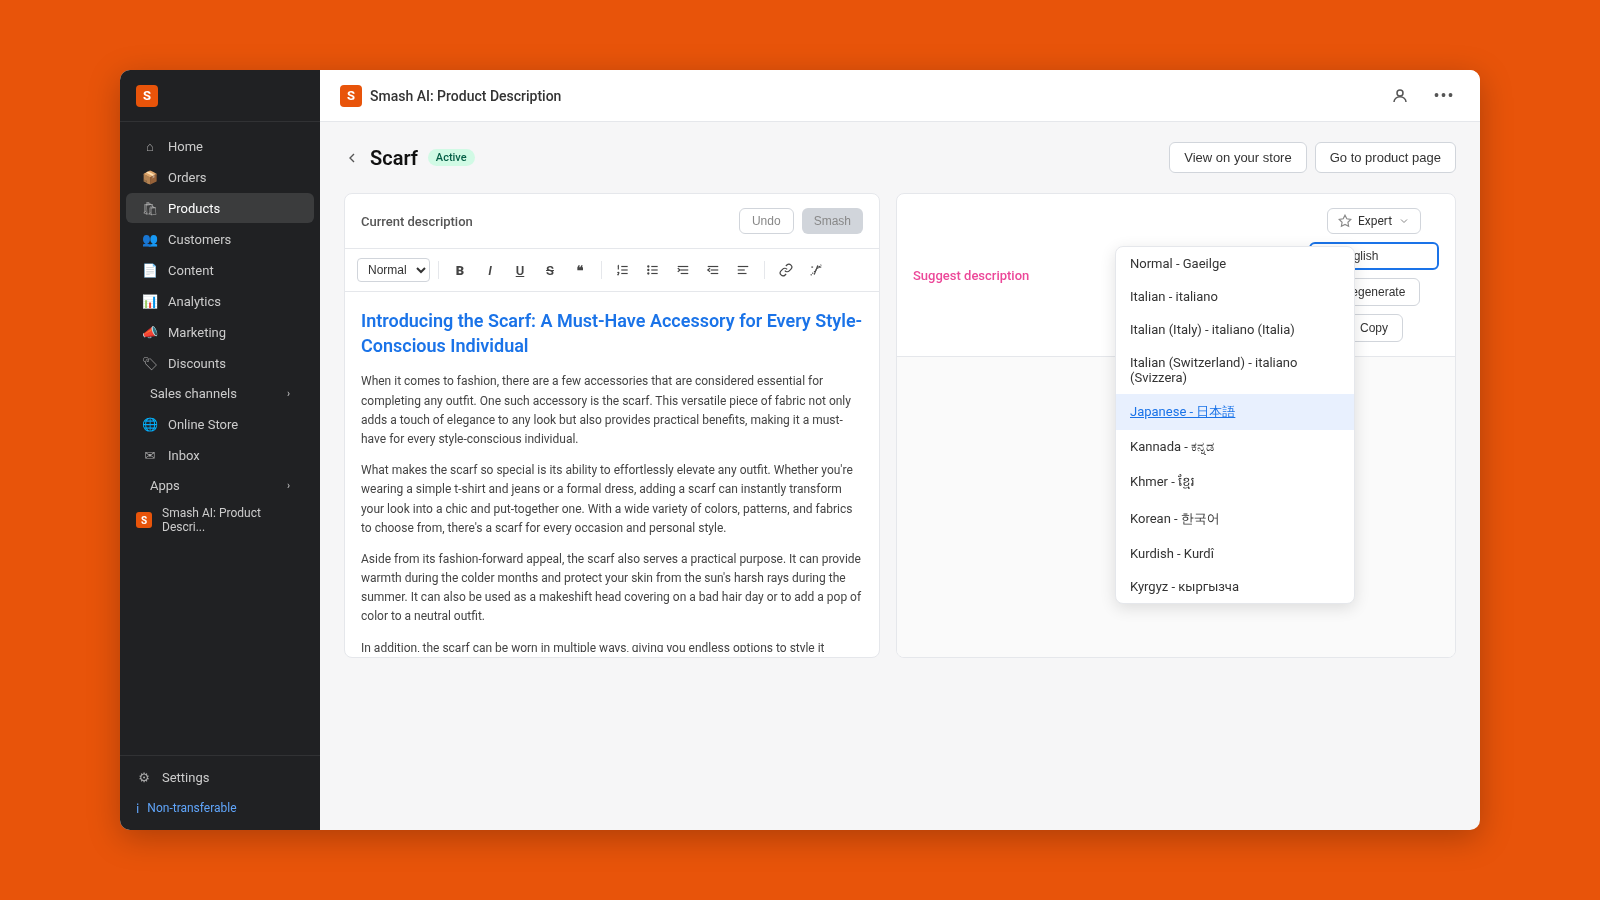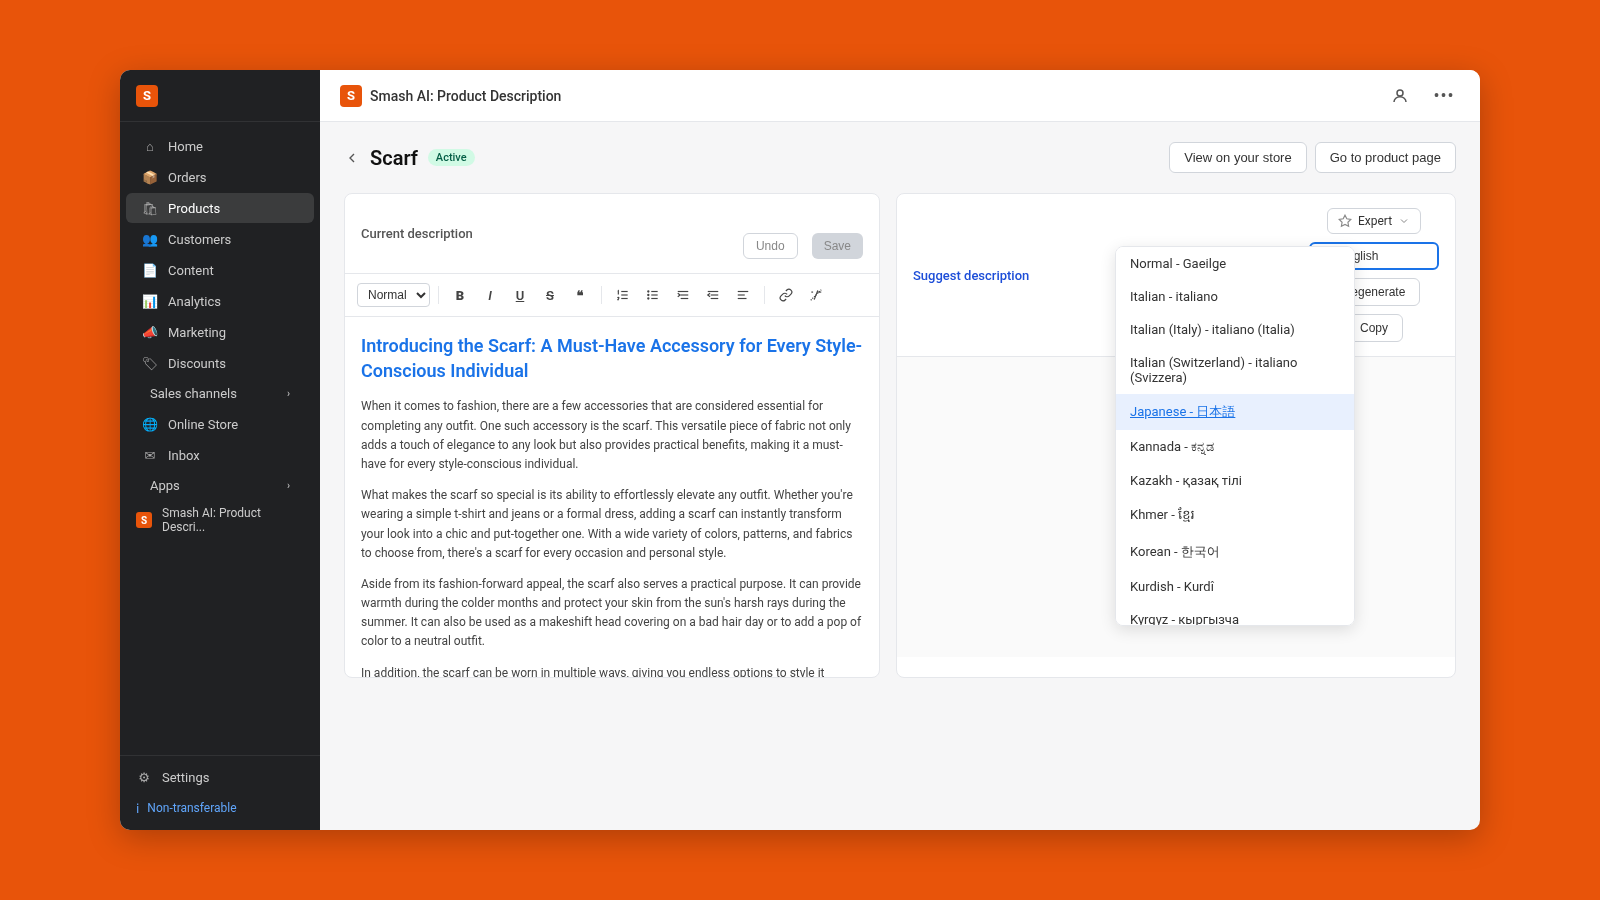--- a/index.html
+++ b/index.html
@@ -277,21 +277,21 @@
     }
     .suggest-header {
       padding: 14px 16px;
       border-bottom: 1px solid #e5e7eb;
       display: flex;
       align-items: center;
       gap: 10px;
     }
     .suggest-label {
       font-size: 13px;
-      color: #1d4ed8;
+      color: #ec4899;
       font-weight: 500;
       margin-right: auto;
     }
     .suggest-controls {
       display: flex;
       align-items: center;
       gap: 8px;
       flex-direction: column;
     }
     .select-dropdown {
@@ -366,22 +366,21 @@
     .lang-dropdown-item {
       padding: 9px 14px;
       font-size: 13px;
       color: #333;
       cursor: pointer;
     }
     .lang-dropdown-item.selected { background: #e8f0fe; color: #1a73e8; text-decoration: underline; }
     
     .panel-actions {
       display: flex;
-      gap: 14px;
-      margin-top: 25px;
+      gap: 8px;
     }
     .btn-undo {
       padding: 5px 12px;
       border: 1px solid #d1d5db;
       border-radius: 6px;
       background: white;
       color: #888;
       font-size: 12px;
       cursor: pointer;
     }
@@ -536,21 +535,21 @@
         </div>
       </div>
 
       <div class="two-col">
 
         <div class="left-panel">
           <div class="panel-header">
             <span>Current description</span>
             <div class="panel-actions">
               <button class="btn-undo">Undo</button>
-              <button class="btn-save">Save</button>
+              <button class="btn-save">Smash</button>
             </div>
           </div>
           <div class="editor-toolbar">
             <select class="toolbar-select"><option>Normal</option></select>
             <div class="toolbar-divider"></div>
             <div class="toolbar-btn">
                 <b>B</b>
               </div>
             <div class="toolbar-btn">
                 <i>I</i>
@@ -655,21 +654,20 @@
             </div>
           </div>
 
           <div class="lang-dropdown">
             <div class="lang-dropdown-item">Normal - Gaeilge</div>
             <div class="lang-dropdown-item">Italian - italiano</div>
             <div class="lang-dropdown-item">Italian (Italy) - italiano (Italia)</div>
             <div class="lang-dropdown-item">Italian (Switzerland) - italiano (Svizzera)</div>
             <div class="lang-dropdown-item selected">Japanese - 日本語</div>
             <div class="lang-dropdown-item">Kannada - ಕನ್ನಡ</div>
-            <div class="lang-dropdown-item">Kazakh - қазақ тілі</div>
             <div class="lang-dropdown-item">Khmer - ខ្មែរ</div>
             <div class="lang-dropdown-item">Korean - 한국어</div>
             <div class="lang-dropdown-item">Kurdish - Kurdî</div>
             <div class="lang-dropdown-item">Kyrgyz - кыргызча</div>
 
           </div>
 
           <div class="suggest-body"></div>
         </div>
       </div>

